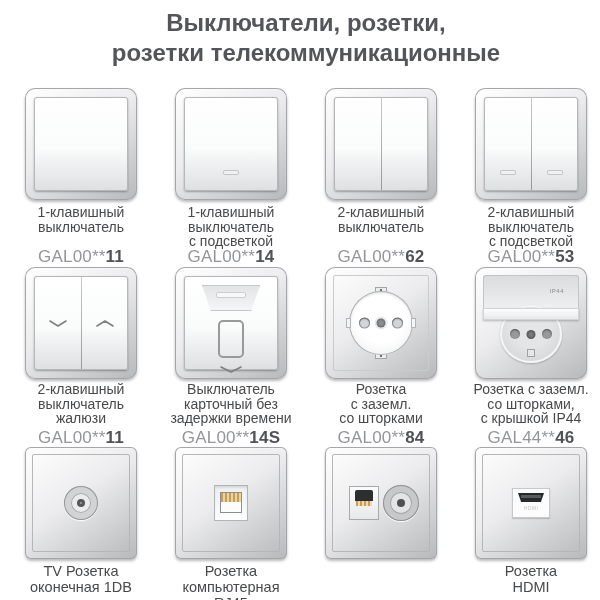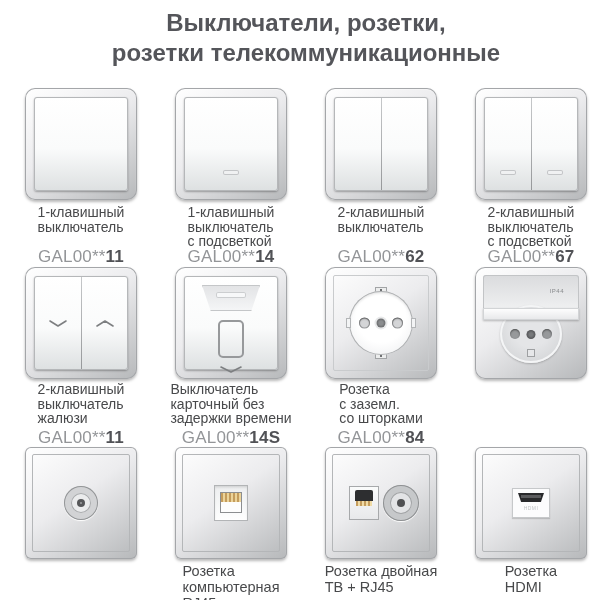--- a/index.html
+++ b/index.html
@@ -4,21 +4,21 @@
 <style>
   html,body{margin:0;padding:0;}
   .page{position:relative;width:600px;height:600px;background:#fff;overflow:hidden;
         font-family:"Liberation Sans",sans-serif;margin-left:6px;}
   .title{padding-top:8px;text-align:center;font-size:24px;line-height:30px;font-weight:700;
          color:#54555a;margin-bottom:20px;white-space:pre-line;}
   .row{display:flex;width:600px;}
   .cell{width:150px;display:flex;flex-direction:column;align-items:center;}
   .row1 .cell{height:179px;}
   .row2 .cell{height:180px;}
-  .label{margin-top:5px;height:42px;text-align:left;font-size:14px;line-height:14.5px;
+  .label{margin-top:5px;height:42px;text-align:center;font-size:14px;line-height:14.5px;
          color:#48494b;white-space:pre-line;}
   .row2 .label{margin-top:3px;height:47px;}
   .row3 .label{margin-top:4px;height:auto;font-size:14.5px;line-height:16px;}
   .code{height:20px;display:flex;align-items:center;justify-content:center;font-size:17px;
         color:#939598;letter-spacing:.2px;}
   .row2 .code{height:18px;}
   .code b{color:#515256;font-weight:700;}
 
   
   .fixture{position:relative;width:112px;height:112px;flex:none;}
@@ -193,21 +193,21 @@
         <div class="key split">
           <div class="indicator ind-l"></div>
           <div class="indicator ind-r"></div>
         </div>
       </div>
       <div class="label">2-клавишный
 выключатель
 с подсветкой</div>
       <div class="code">
           <span>GAL00**</span>
-          <b>67</b>
+          <b>53</b>
         </div>
     </div>
 
   </div>
 
   <div class="row row2">
 
     <div class="cell">
       <div class="fixture">
         <div class="plate"></div>
@@ -281,38 +281,47 @@
           <div class="ip-badge">IP44</div>
         </div>
         <div class="ip-circle">
           <div class="ip-hole ip-hole-l"></div>
           <div class="ip-screw"></div>
           <div class="ip-hole ip-hole-r"></div>
           <div class="ip-clip"></div>
         </div>
         <div class="ip-hinge"></div>
       </div>
+      <div class="label">Розетка с заземл.
+со шторками,
+с крышкой IP44</div>
+      <div class="code">
+          <span>GAL44**</span>
+          <b>46</b>
+        </div>
     </div>
 
   </div>
 
   <div class="row row3">
 
     <div class="cell">
       <div class="fixture sq">
         <div class="plate"></div>
         <div class="inner-line"></div>
         <div class="coax">
           <div class="coax-mid">
             <div class="coax-hole">
               <div class="coax-dot"></div>
             </div>
           </div>
         </div>
       </div>
+      <div class="label">TV Розетка
+оконечная 1DB</div>
     </div>
 
     <div class="cell">
       <div class="fixture sq">
         <div class="plate"></div>
         <div class="inner-line"></div>
         <div class="rj-recess">
           <div class="rj-jack">
             <div class="rj-gold"></div>
           </div>
@@ -330,22 +339,20 @@
         <div class="twin-rj">
           <div class="twin-plug"></div>
           <div class="twin-gold"></div>
         </div>
         <div class="twin-coax">
           <div class="twin-coax-mid">
             <div class="twin-coax-hole"></div>
           </div>
         </div>
       </div>
-      <div class="label">Розетка двойная
-ТВ +  RJ45</div>
     </div>
 
     <div class="cell">
       <div class="fixture sq">
         <div class="plate"></div>
         <div class="inner-line"></div>
         <div class="hdmi-box">
           <div class="hdmi-slot"></div>
           <div class="hdmi-label">HDMI</div>
         </div>

